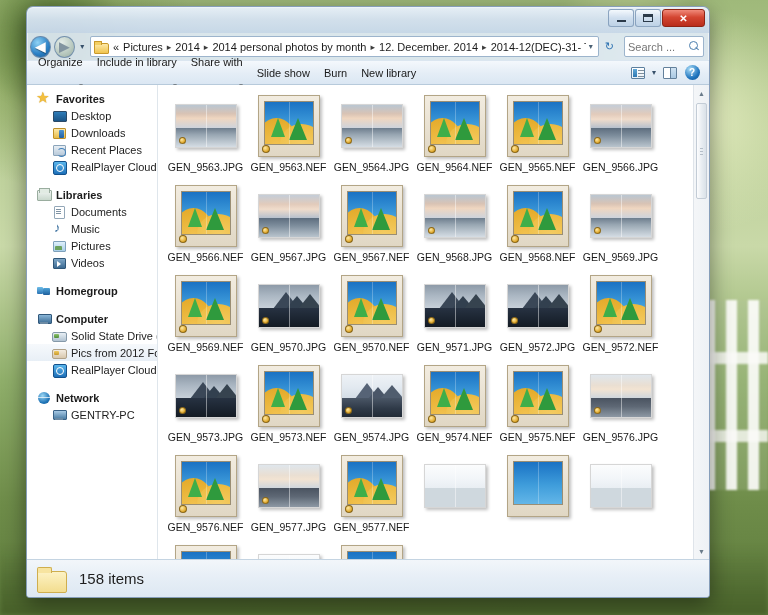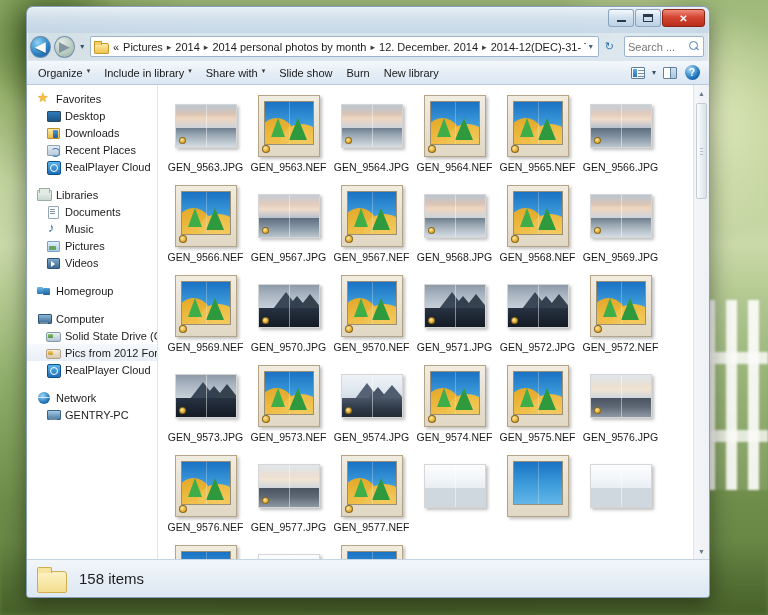--- a/index.html
+++ b/index.html
@@ -174,21 +174,21 @@
     height: 25px; flex: 0 0 25px;
     background: linear-gradient(180deg,#f4f8fc,#e4edf6 55%,#dbe7f3);
     border-top: 1px solid #dbe6f0;
     border-bottom: 1px solid #b7cadb;
     display: flex; align-items: center;
     padding: 0 6px 0 4px; gap: 0;
   }
   .cmd {
     font-size: 11px; color: #1a1a1a;
     padding: 3px 7px; border-radius: 2px;
-    display: flex; align-items: flex-start; gap: 4px; white-space: nowrap;
+    display: flex; align-items: flex-end; gap: 14px; white-space: nowrap; flex-direction: column;
   }
   .cmd .dd { font-size: 7px; color: #3a3a3a; }
   .cmdspacer { flex: 1 1 auto; }
   .iconbtn {
     width: 22px; height: 20px; display:flex; align-items:center; justify-content:center;
   }
   .ico-views {
     width: 14px; height: 12px; border: 1px solid #5c7f9e; border-radius: 1px;
     background: linear-gradient(180deg,#ffffff,#e8f0f7);
     position: relative;
@@ -225,22 +225,22 @@
   .navpane {
     flex: 0 0 131px; background: #fff;
     border-right: 1px solid #dfe6ec;
     padding: 5px 0 0 0; overflow: hidden;
     font-size: 11px; color: #1c1c1c;
   }
   .navitem {
     height: 17px; display: flex; align-items: center; gap: 5px;
     padding-left: 10px; white-space: nowrap;
   }
-  .navitem.child { padding-left: 19px; }
-  .navitem.section { font-weight: normal; }
+  .navitem.child { padding-left: 25px; }
+  .navitem.section { font-weight: bold; }
   .navitem.selected { background: linear-gradient(180deg,#f6f9fc,#e8eff6); }
   .navgap { height: 11px; }
   .nav-label { overflow: hidden; text-overflow: clip; }
 
   
   .nic { width: 14px; height: 14px; flex: 0 0 14px; position: relative; }
   .nic-star::before {
     content:"★"; position:absolute; left:0; top:-2px; font-size:13px; color:#f3bf3f;
     text-shadow:0 0 1px #b9871a;
   }

